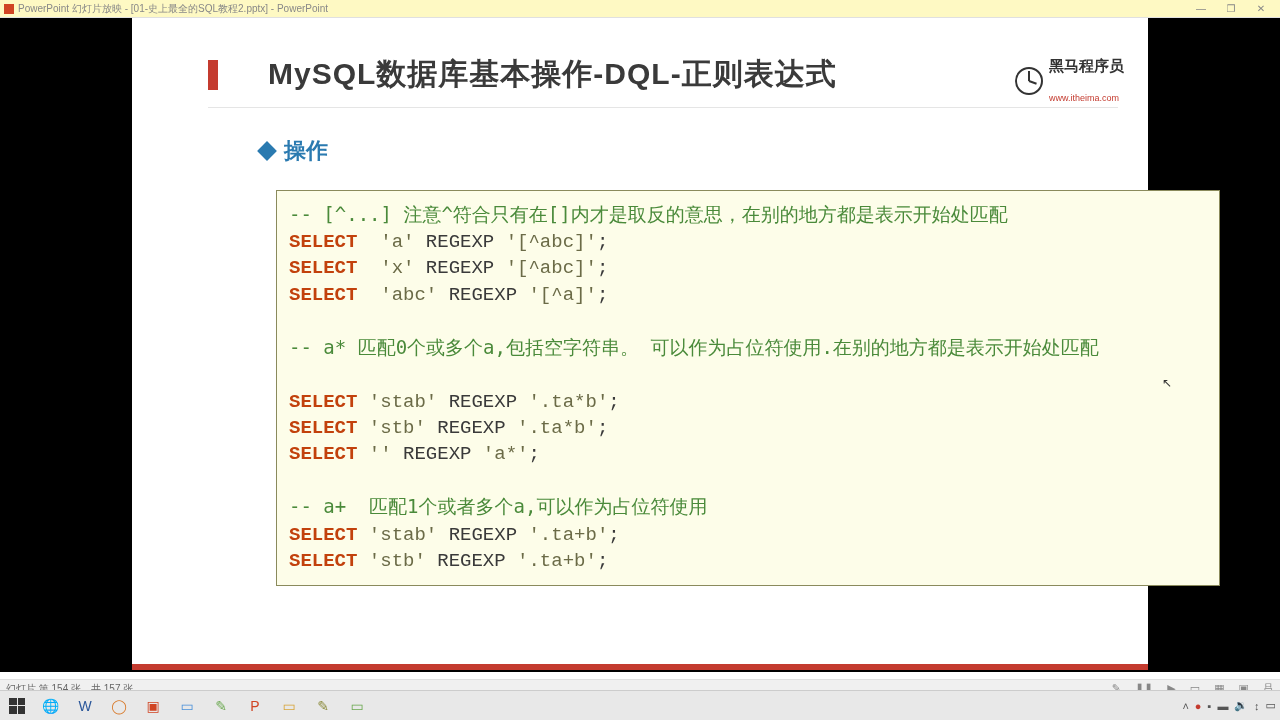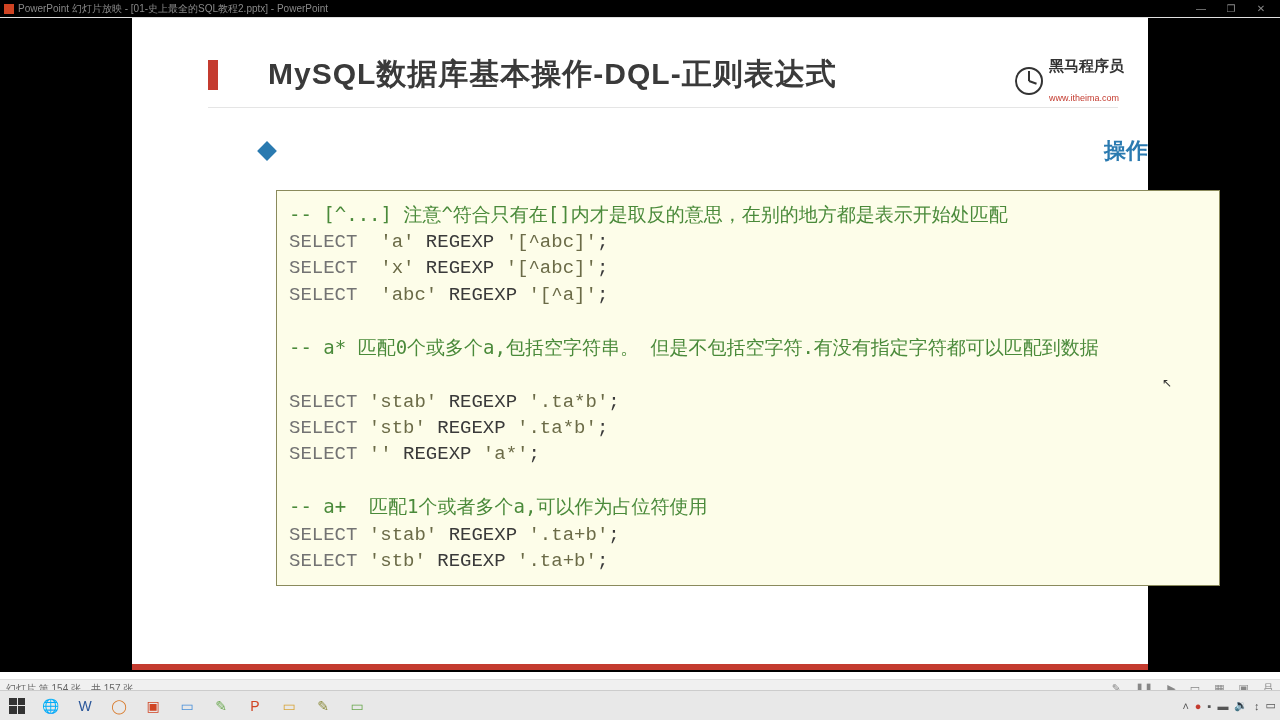--- a/index.html
+++ b/index.html
@@ -6,21 +6,21 @@
 body {
   width: 1280px;
   height: 720px;
   background: #fff;
   font-family: "Microsoft YaHei", Arial, sans-serif;
   overflow: hidden;
   position: relative;
 }
 .titlebar {
   height: 18px;
-  background: #000000;
+  background: #fef9c3;
   border-bottom: 1px solid #e0e0e0;
   display: flex;
   align-items: center;
   font-size: 10px;
   color: #888;
   padding: 0 4px;
 }
 .titlebar .pp-icon {
   width: 10px; height: 10px;
   background: #d04423;
@@ -91,21 +91,20 @@
   transform: translate(-50%, -100%) rotate(110deg);
 }
 .brand-text { display: flex; flex-direction: column; }
 .brand-cn { font-size: 15px; font-weight: bold; color: #333; line-height: 1; }
 .brand-url { font-size: 9px; color: #c43b2f; line-height: 1.2; margin-top: 20px; }
 .hr { height: 1px; background: #e5e5e5; margin: 12px 30px 0 76px; }
 .subtitle-row {
   display: flex;
   align-items: center;
   margin: 28px 0 0 128px;
-  justify-content: space-between;
 }
 .diamond {
   width: 14px; height: 14px;
   background: #2a7ab0;
   transform: rotate(45deg);
   margin-right: 10px;
 }
 .subtitle {
   font-size: 22px;
   font-weight: bold;
@@ -118,21 +117,21 @@
   background: #fdfde9;
   border: 1px solid #8a8a5c;
   padding: 10px 12px;
   font-family: "Consolas", "Courier New", monospace;
   font-size: 19px;
   line-height: 1.38;
   white-space: pre-wrap;
   overflow: hidden;
   color: #3a3a3a;
 }
-.kw { color: #737373; font-weight: normal; }
+.kw { color: #c2410c; font-weight: bold; }
 .str { color: #6b6b47; }
 .cmt { color: #4a8a3a; font-family: "Microsoft YaHei", monospace; }
 .cursor-arrow {
   position: absolute;
   top: 358px;
   left: 1030px;
   font-size: 12px;
   color: #333;
 }
 .red-footer {
@@ -213,21 +212,21 @@
     <div class="hr"></div>
     <div class="subtitle-row">
       <div class="diamond"></div>
       <span class="subtitle">操作</span>
     </div>
     <div class="code-box"><span class="cmt">-- [^...] 注意^符合只有在[]内才是取反的意思，在别的地方都是表示开始处匹配</span>
 <span class="kw">SELECT</span><span class="str">  'a'</span><span> REGEXP </span><span class="str">'[^abc]'</span><span>;</span>
 <span class="kw">SELECT</span><span class="str">  'x'</span><span> REGEXP </span><span class="str">'[^abc]'</span><span>;</span>
 <span class="kw">SELECT</span><span class="str">  'abc'</span><span> REGEXP </span><span class="str">'[^a]'</span><span>;</span>
 
-<span class="cmt">-- a* 匹配0个或多个a,包括空字符串。 但是不包括空字符.有没有指定字符都可以匹配到数据</span>
+<span class="cmt">-- a* 匹配0个或多个a,包括空字符串。 可以作为占位符使用.在别的地方都是表示开始处匹配</span>
 
 <span class="kw">SELECT</span><span class="str"> 'stab'</span><span> REGEXP </span><span class="str">'.ta*b'</span><span>;</span>
 <span class="kw">SELECT</span><span class="str"> 'stb'</span><span> REGEXP </span><span class="str">'.ta*b'</span><span>;</span>
 <span class="kw">SELECT</span><span class="str"> ''</span><span> REGEXP </span><span class="str">'a*'</span><span>;</span>
 
 <span class="cmt">-- a+  匹配1个或者多个a,可以作为占位符使用</span>
 <span class="kw">SELECT</span><span class="str"> 'stab'</span><span> REGEXP </span><span class="str">'.ta+b'</span><span>;</span>
 <span class="kw">SELECT</span><span class="str"> 'stb'</span><span> REGEXP </span><span class="str">'.ta+b'</span><span>;</span></div>
     <div class="cursor-arrow">↖</div>
     <div class="red-footer"></div>

